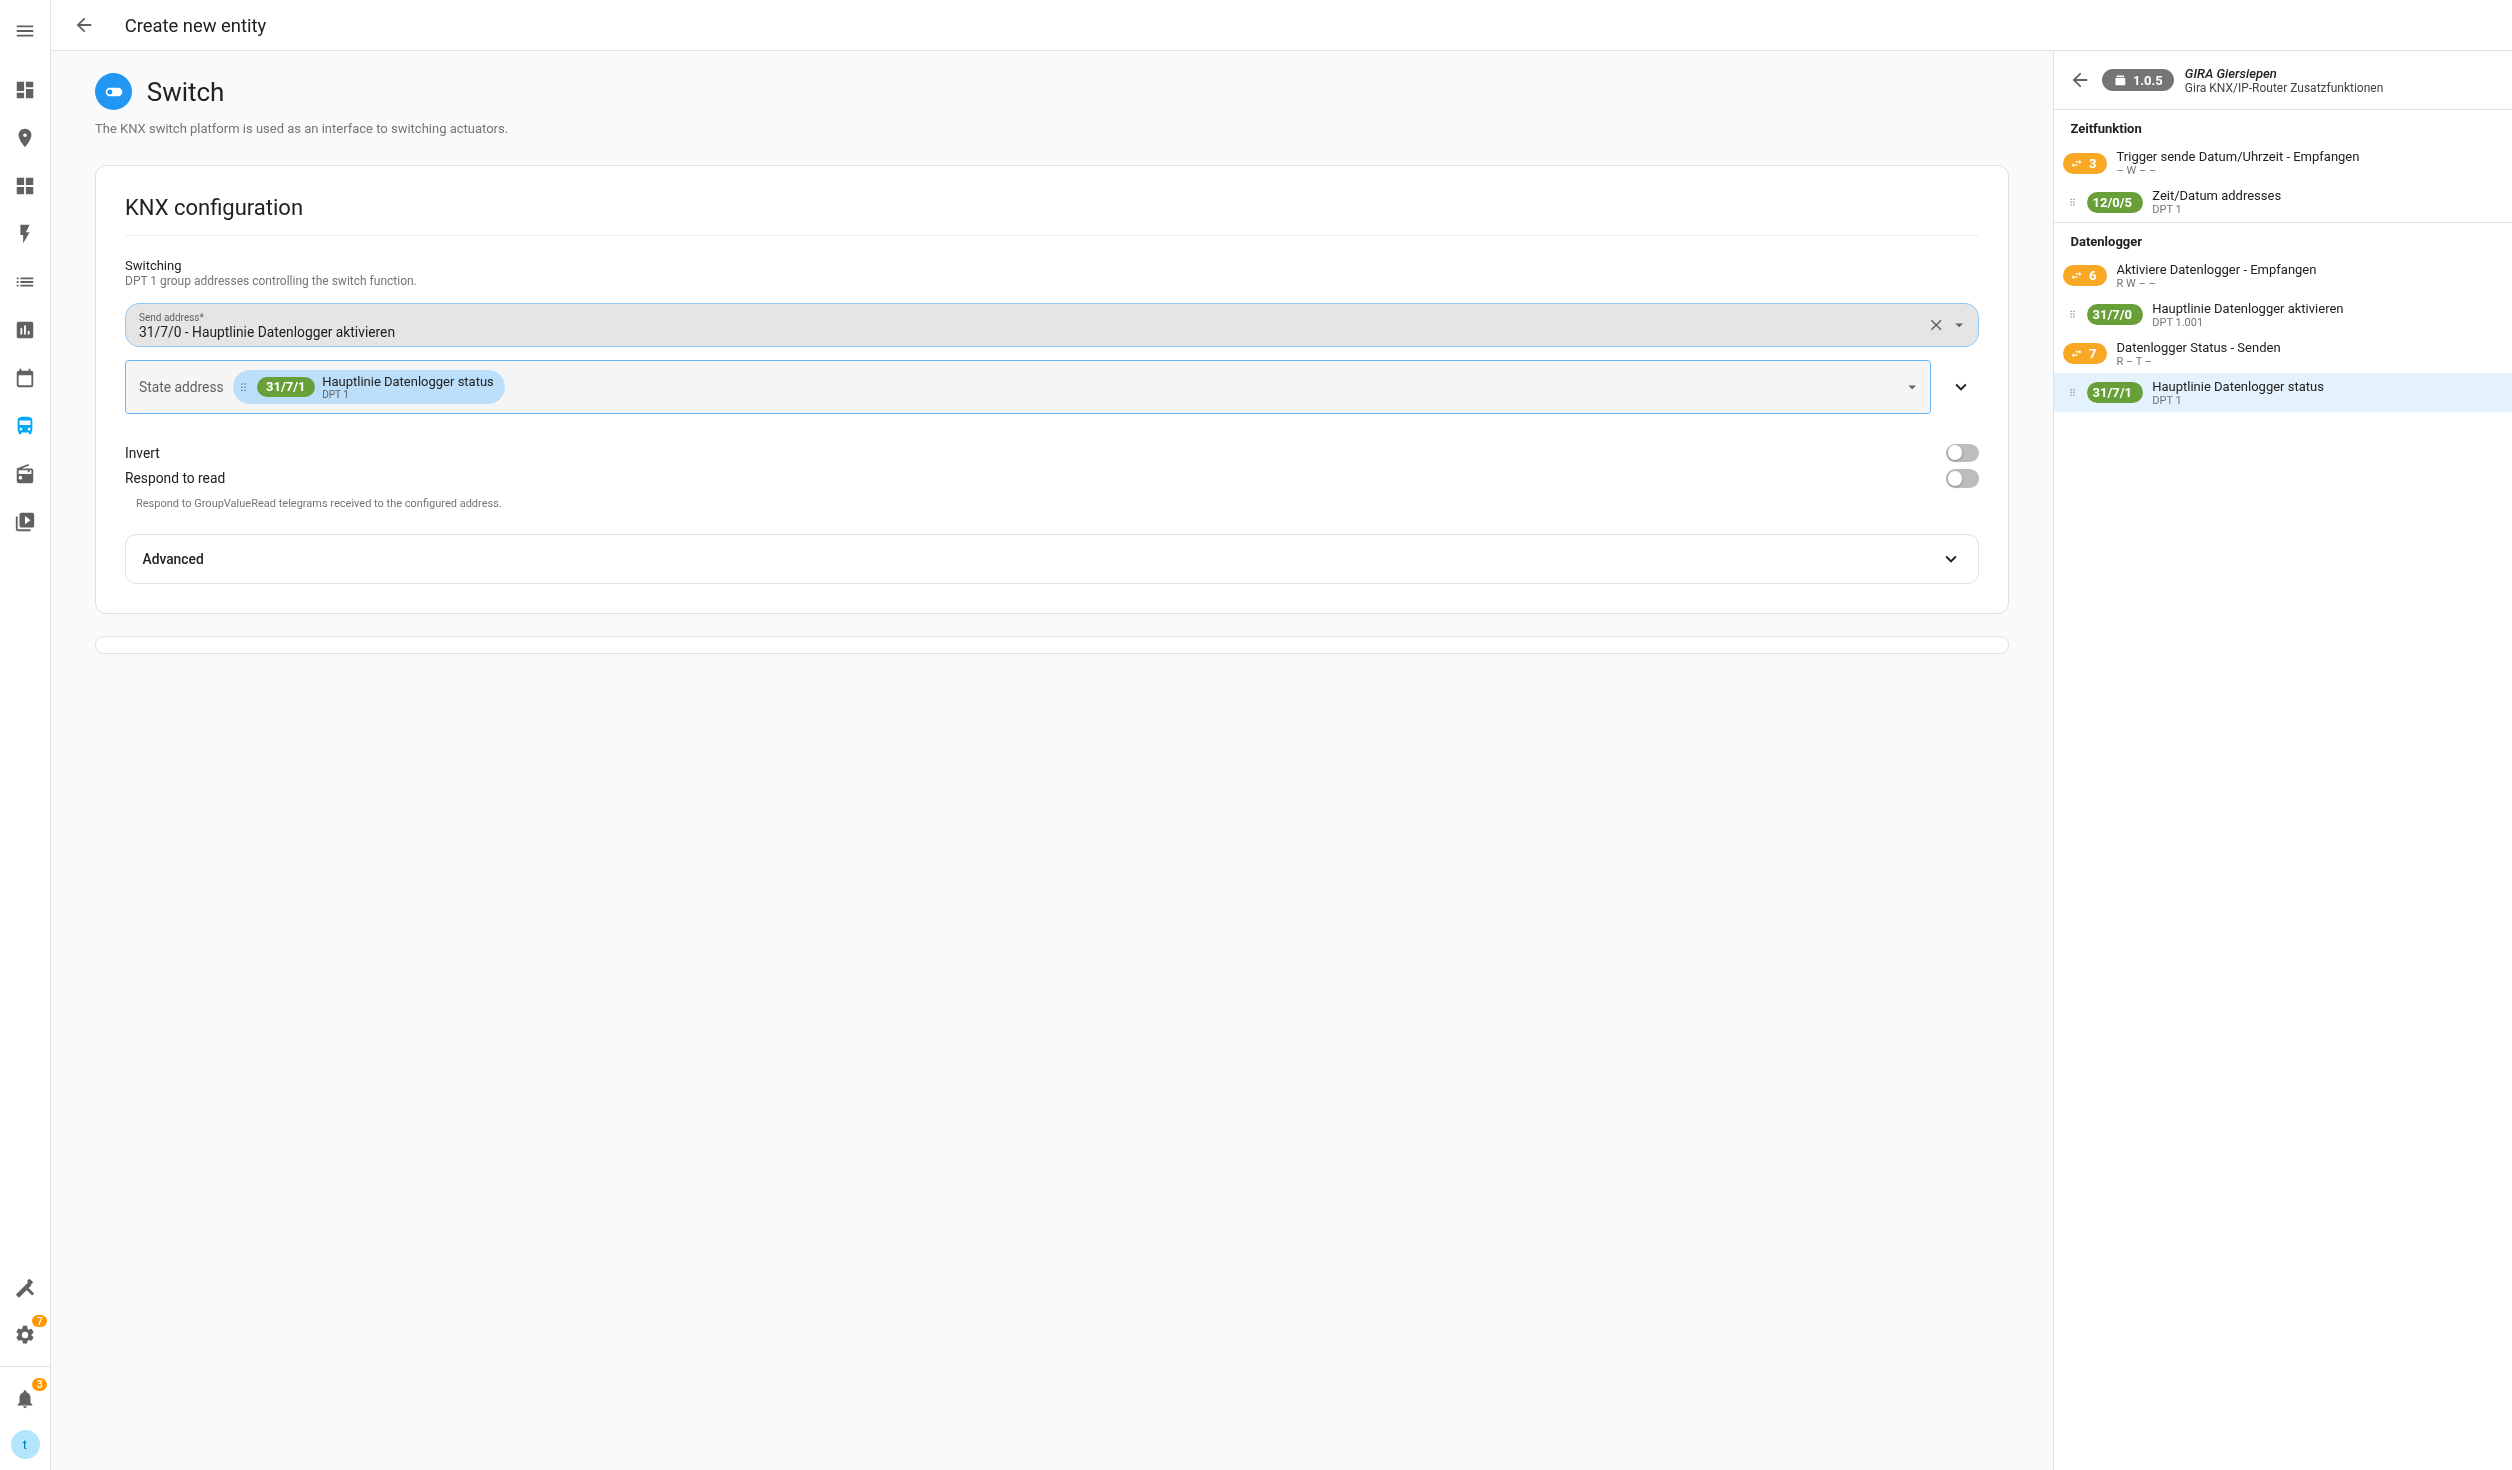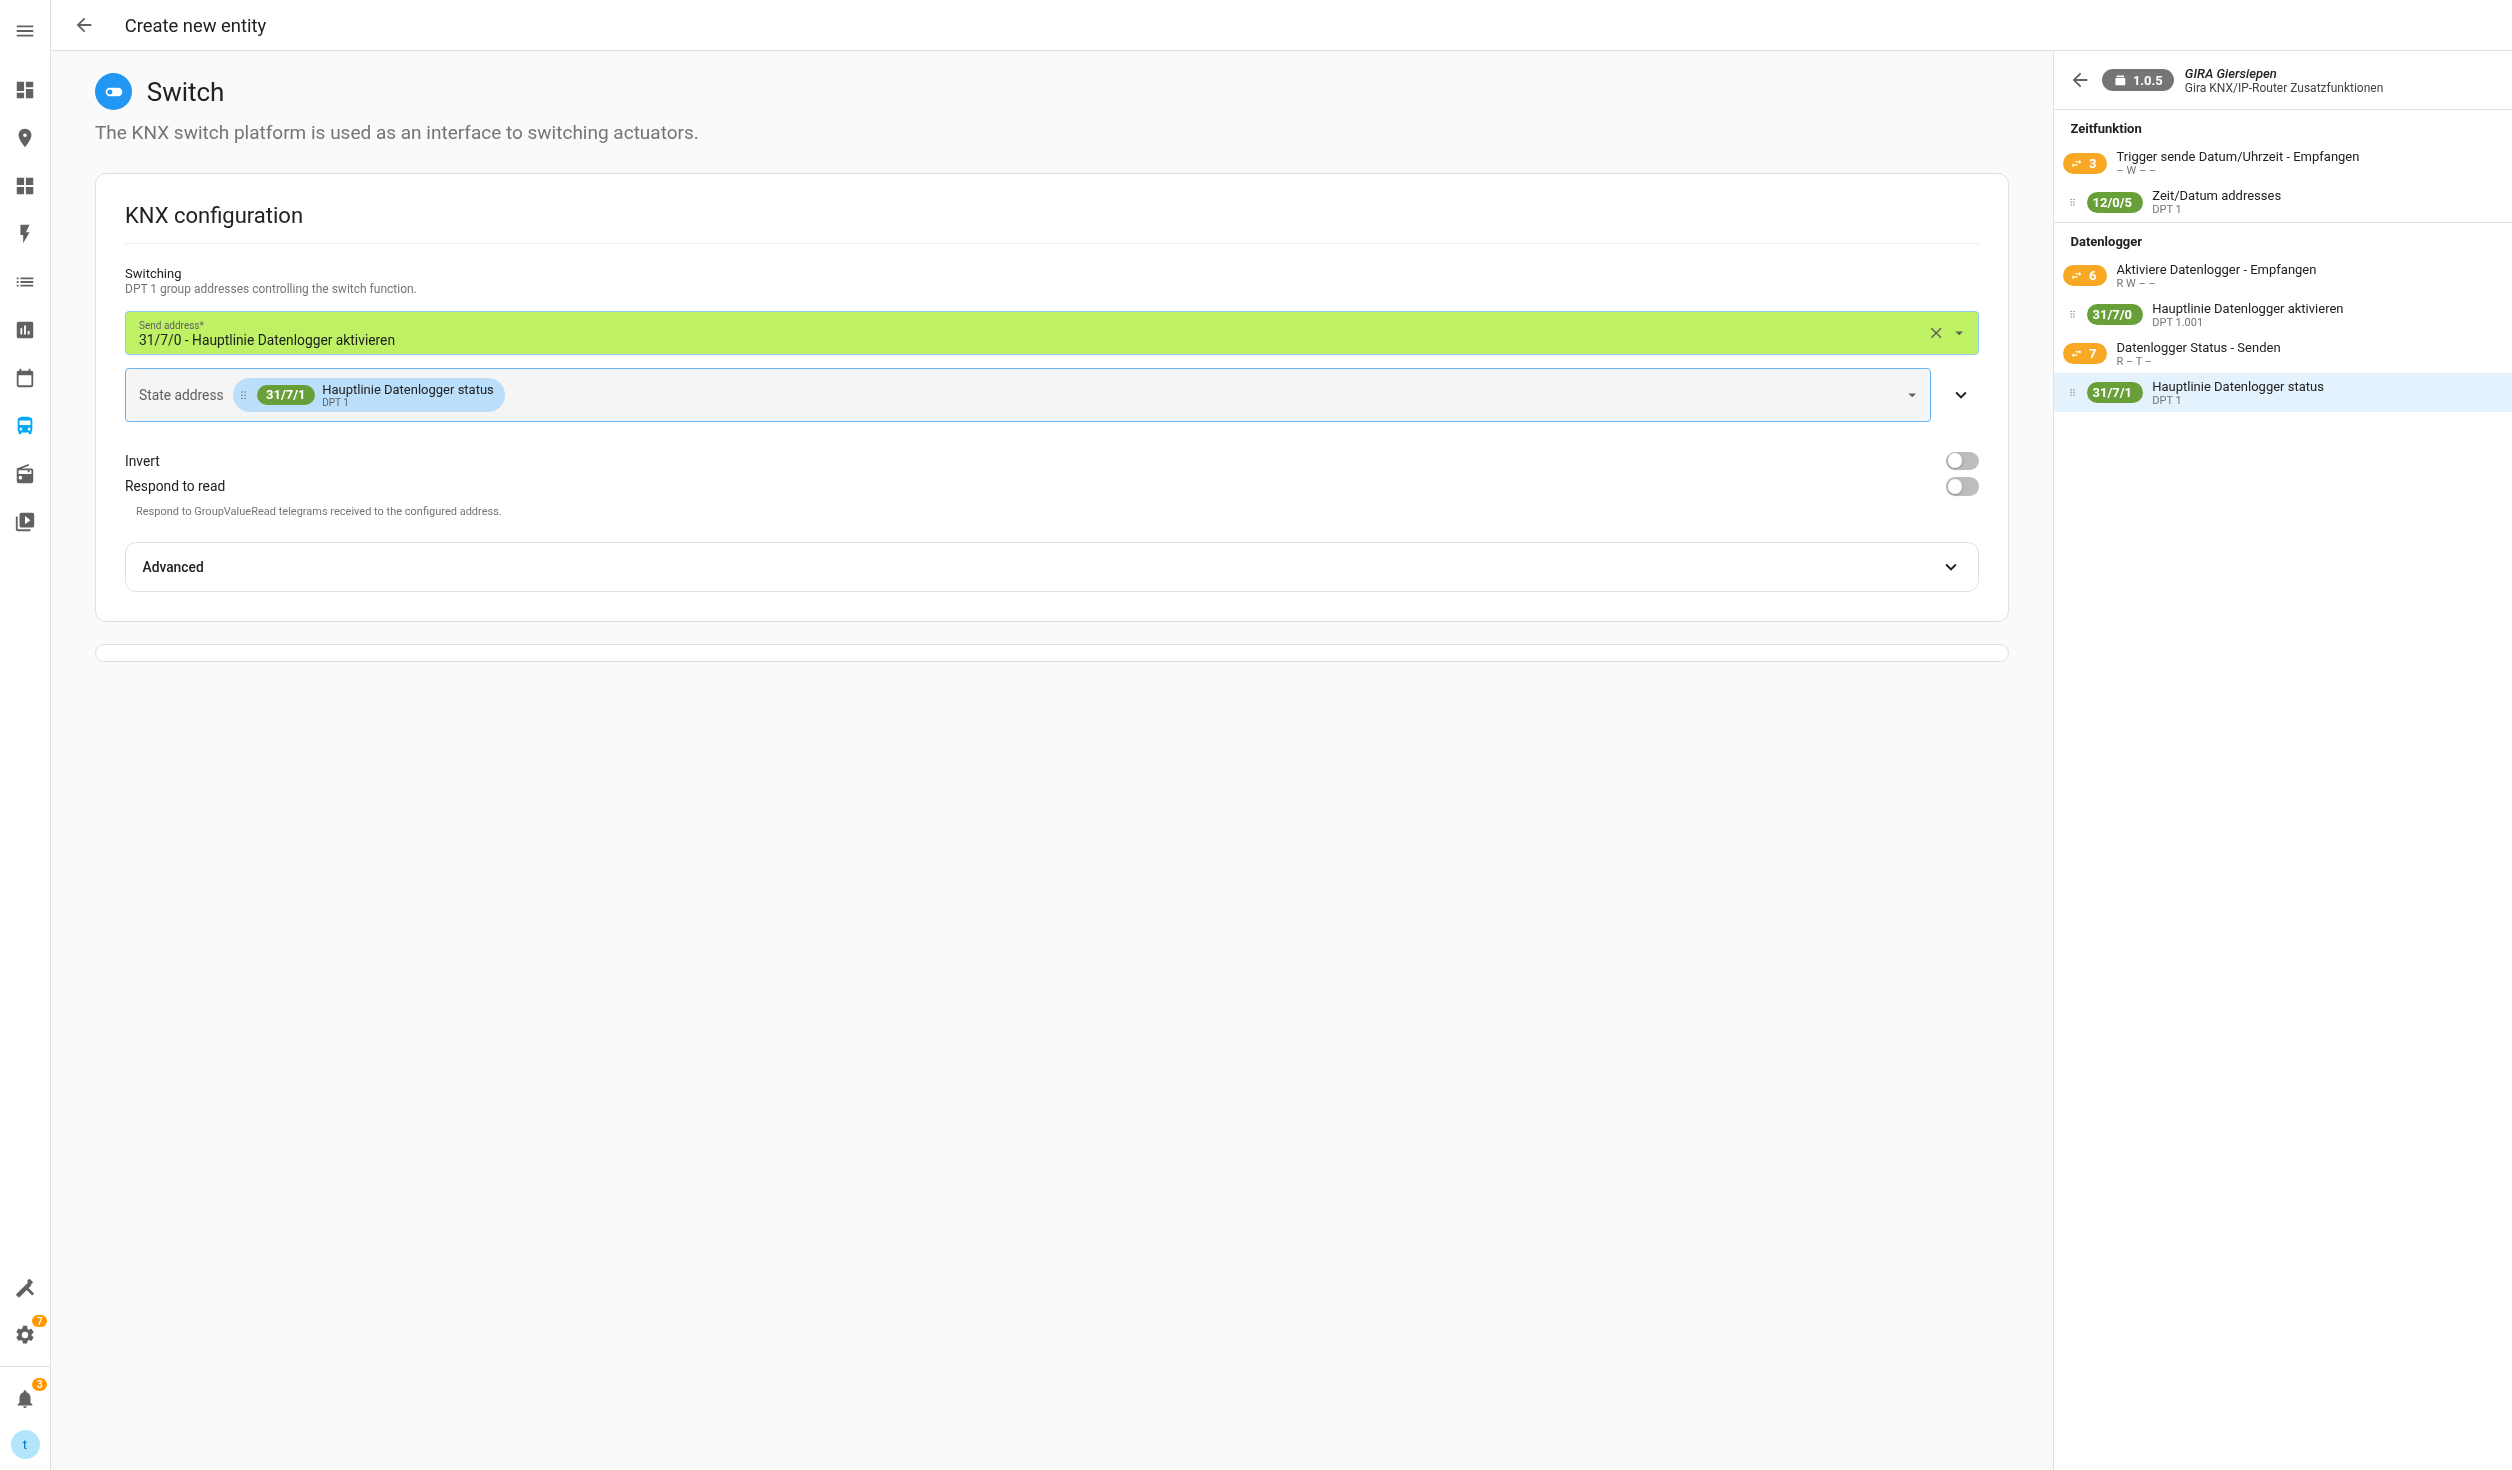--- a/index.html
+++ b/index.html
@@ -23,31 +23,31 @@
 .header-title { font-size: 18.4px; font-weight: 400; color: #212121; }
 
 .content { flex: 1; display: flex; overflow: hidden; }
 .left-pane { flex: 1; overflow-y: auto; padding: 22px 44px; }
 .right-pane { width: 459px; border-left: 0.9px solid #e0e0e0; background: #fff; overflow-y: auto; }
 
 
 .entity-header { display: flex; align-items: center; gap: 14.7px; margin-bottom: 11px; }
 .entity-icon { width: 37px; height: 37px; border-radius: 50%; background: #2196f3; display: flex; align-items: center; justify-content: center; color: #fff; }
 .entity-title { font-size: 26px; font-weight: 400; }
-.entity-desc { color: #757575; font-size: 19px; margin-bottom: 29px; }
+.entity-desc { color: #757575; font-size: 13px; margin-bottom: 29px; }
 
 
 .card { background: #fff; border: 0.9px solid #e0e0e0; border-radius: 11px; padding: 29px; margin-bottom: 22px; }
 .card-title { font-size: 22px; font-weight: 400; margin-bottom: 22px; padding-bottom: 14.7px; border-bottom: 0.9px solid #eee; }
 
 .section-label { font-size: 13px; font-weight: 400; color: #212121; margin-bottom: 1.8px; }
 .section-help { font-size: 12px; color: #757575; margin-bottom: 14.7px; }
 
 
-.field { position: relative; background: #bef264; border: 1.8px solid #90caf9; border-radius: 4px; padding: 7.4px 40px 5.5px 13px; margin-bottom: 13px; }
+.field { position: relative; background: #e5e5e5; border: 1.8px solid #90caf9; border-radius: 14px; padding: 7.4px 40px 5.5px 13px; margin-bottom: 13px; }
 .field-label { font-size: 10px; color: #616161; display: block; }
 .field-value { font-size: 13.8px; color: #212121; }
 .field-clear { position: absolute; right: 33px; top: 50%; transform: translateY(-50%); color: #616161; cursor: pointer; }
 .field-dropdown { position: absolute; right: 9.2px; top: 50%; transform: translateY(-50%); color: #616161; cursor: pointer; }
 
 .state-row { display: flex; align-items: center; gap: 11px; }
 .state-field { flex: 1; background: #f5f5f5; border: 1.8px solid #64b5f6; border-radius: 3.7px; padding: 9.2px 40px 9.2px 13px; display: flex; align-items: center; gap: 9.2px; position: relative; }
 .state-label { font-size: 13.8px; color: #616161; }
 .chip { background: #bbdefb; border-radius: 18.4px; padding: 3.7px 11px 3.7px 3.7px; display: flex; align-items: center; gap: 7.4px; }
 .chip-handle { color: #757575; display: flex; }

